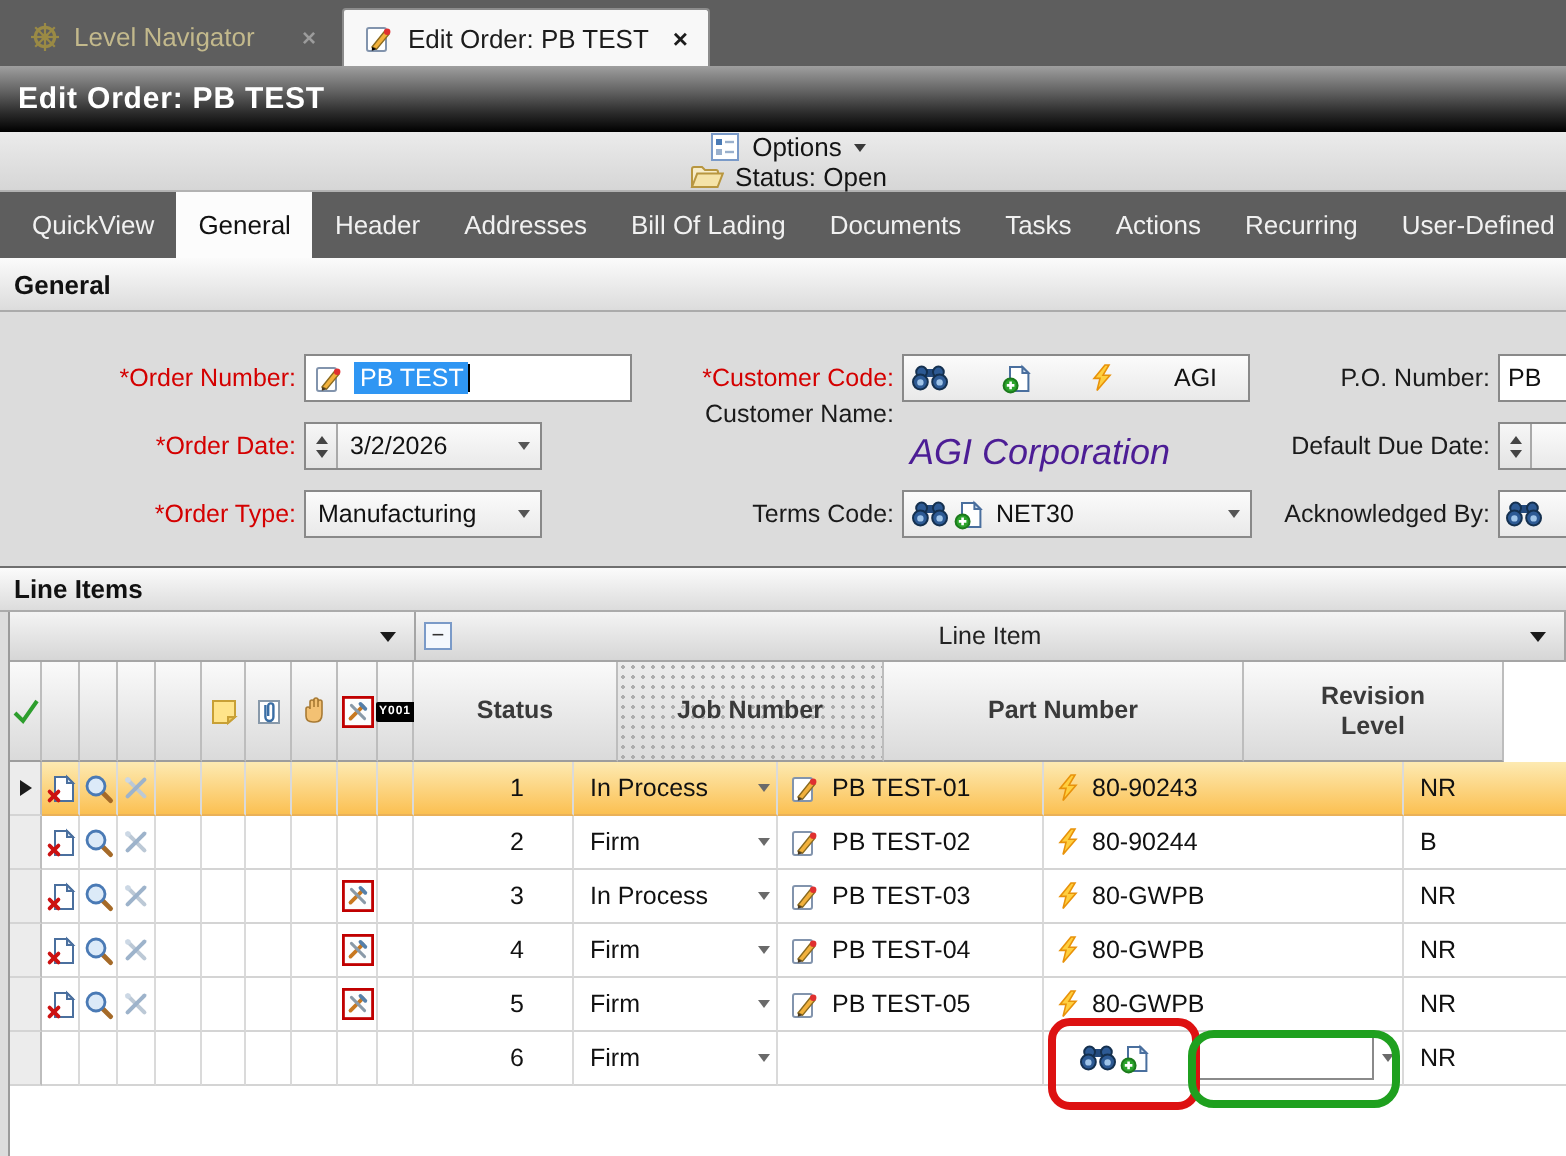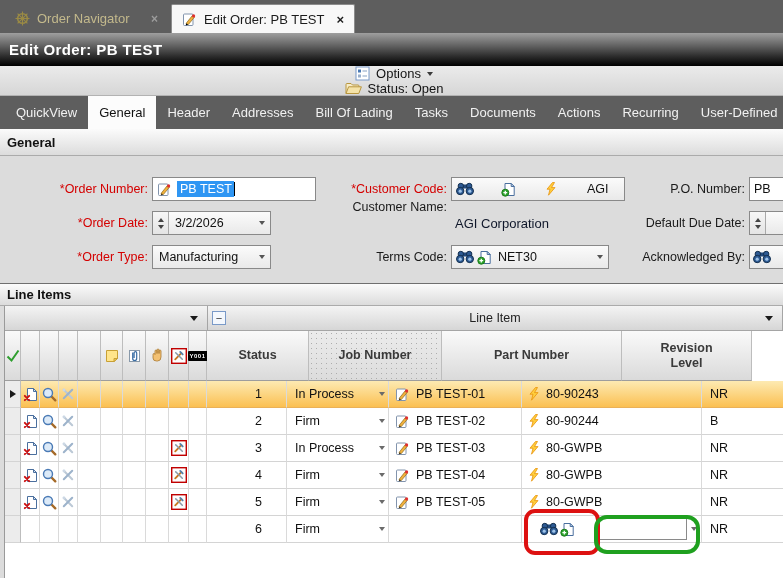--- a/index.html
+++ b/index.html
@@ -54,21 +54,21 @@
   .ctl .dd{margin-left:auto;padding:0 5px;display:flex;align-items:center;}
   .ctl .ddtri{border-top-color:#555;}
   .selhl{background:#2f96f3;color:#fff;padding:1px 2px 1px 3px;}
   .caret{display:inline-block;width:1px;height:14px;background:#000;margin-left:0px;}
   .spin{display:flex;flex-direction:column;justify-content:center;align-items:center;gap:3px;
         width:15px;height:100%;border-right:1px solid #a9a9a9;background:linear-gradient(#f6f6f6,#e4e4e4);}
   .sup{width:0;height:0;border-left:3px solid transparent;border-right:3px solid transparent;border-bottom:4px solid #444;}
   .sdn{width:0;height:0;border-left:3px solid transparent;border-right:3px solid transparent;border-top:4px solid #444;}
   .ctxt{padding-left:6px;white-space:nowrap;}
   .icon{display:inline-flex;align-items:center;justify-content:center;flex:none;}
-  .plaintext{position:absolute;font-size:13px;color:#0f172a;}
+  .plaintext{position:absolute;font-size:18px;color:#4c1d95;font-style:italic;}
   
   .grid{top:306px;left:0;width:783px;height:272px;background:#dcdcdc;overflow:hidden;}
   .gridinner{position:absolute;left:4px;top:0;right:0;bottom:0;background:#fff;border-left:1px solid #9a9a9a;}
   .band{display:flex;height:25px;}
   .bandcell{box-sizing:border-box;background:linear-gradient(#f4f4f4,#d6d6d6);
      border-right:1px solid #a5a5a5;border-bottom:1px solid #a5a5a5;
      display:flex;align-items:center;font-size:12.5px;color:#222;position:relative;}
   .bandcell.left{width:203px;}
   .bandcell.main{flex:1;}
   .band-dd{margin-left:auto;margin-right:9px;width:0;height:0;
@@ -126,21 +126,21 @@
           <circle cx="7.5" cy="7.5" r="4.8" fill="none" stroke="#9a8a45" stroke-width="1.6"></circle>
           <circle cx="7.5" cy="7.5" r="1.8" fill="#9a8a45"></circle>
           <g stroke="#9a8a45" stroke-width="1.1">
             <line x1="7.5" y1="0.5" x2="7.5" y2="14.5"></line>
             <line x1="0.5" y1="7.5" x2="14.5" y2="7.5"></line>
             <line x1="2.6" y1="2.6" x2="12.4" y2="12.4"></line>
             <line x1="12.4" y1="2.6" x2="2.6" y2="12.4"></line>
           </g>
         </svg>
     </span>
-    <span class="wlabel">Order Navigator</span>
+    <span class="wlabel">Level Navigator</span>
     <span class="wclose">×</span>
   </div>
   <div class="wtab active">
     <span class="icon">
       <svg width="15" height="15" viewBox="0 0 15 15">
           <rect x="1.5" y="2" width="9.5" height="11.5" fill="#fff" stroke="#8294ad" rx="1"></rect>
           <path d="M4 11.5 L10.3 3.6 L12.4 5.2 L6.3 12.6 z" fill="#f2b13c" stroke="#8a6a20" stroke-width="0.7"></path>
           <path d="M4 11.5 L6.3 12.6 L3.9 13.4 z" fill="#42engage"></path>
           <circle cx="11.6" cy="3.9" r="1.6" fill="#e03030"></circle>
         </svg>
@@ -203,22 +203,22 @@
     <span>Order Total: $0.00</span>
   </div>
 </div>
 
 <div class="abs navtabs">
   <div class="ntab">QuickView</div>
   <div class="ntab active">General</div>
   <div class="ntab">Header</div>
   <div class="ntab">Addresses</div>
   <div class="ntab">Bill Of Lading</div>
+  <div class="ntab">Documents</div>
   <div class="ntab">Tasks</div>
-  <div class="ntab">Documents</div>
   <div class="ntab">Actions</div>
   <div class="ntab">Recurring</div>
   <div class="ntab">User-Defined</div>
 
 </div>
 
 <div id="general-header" class="abs secheader">
   <span>General</span>
 </div>
 
@@ -287,21 +287,21 @@
     <span class="ctxt">AGI</span>
     <span class="dd">
         <span class="ddtri"></span>
       </span>
   </div>
 
   <div class="flabel" style="right:336px;top:44px;">Customer Name:</div>
   <div class="plaintext" style="left:455px;top:60px;">AGI Corporation</div>
 
   <div class="flabel" style="right:336px;top:94px;">Terms Code:</div>
-  <div class="ctl" style="left:451px;top:89px;width:158px;">
+  <div class="ctl" style="left:451px;top:89px;width:175px;">
     <span class="icon" style="margin-left:4px;">
       <svg width="18" height="14" viewBox="0 0 18 14">
           <rect x="6.8" y="2.5" width="4.4" height="4" fill="#234a7d"></rect>
           <circle cx="4.8" cy="4" r="2.7" fill="#2d5a94" stroke="#14304f"></circle>
           <circle cx="13.2" cy="4" r="2.7" fill="#2d5a94" stroke="#14304f"></circle>
           <circle cx="4.2" cy="9" r="3.7" fill="#2d5a94" stroke="#14304f"></circle>
           <circle cx="13.8" cy="9" r="3.7" fill="#2d5a94" stroke="#14304f"></circle>
           <circle cx="4.2" cy="9.2" r="1.6" fill="#9fc4e8"></circle>
           <circle cx="13.8" cy="9.2" r="1.6" fill="#9fc4e8"></circle>
         </svg>

